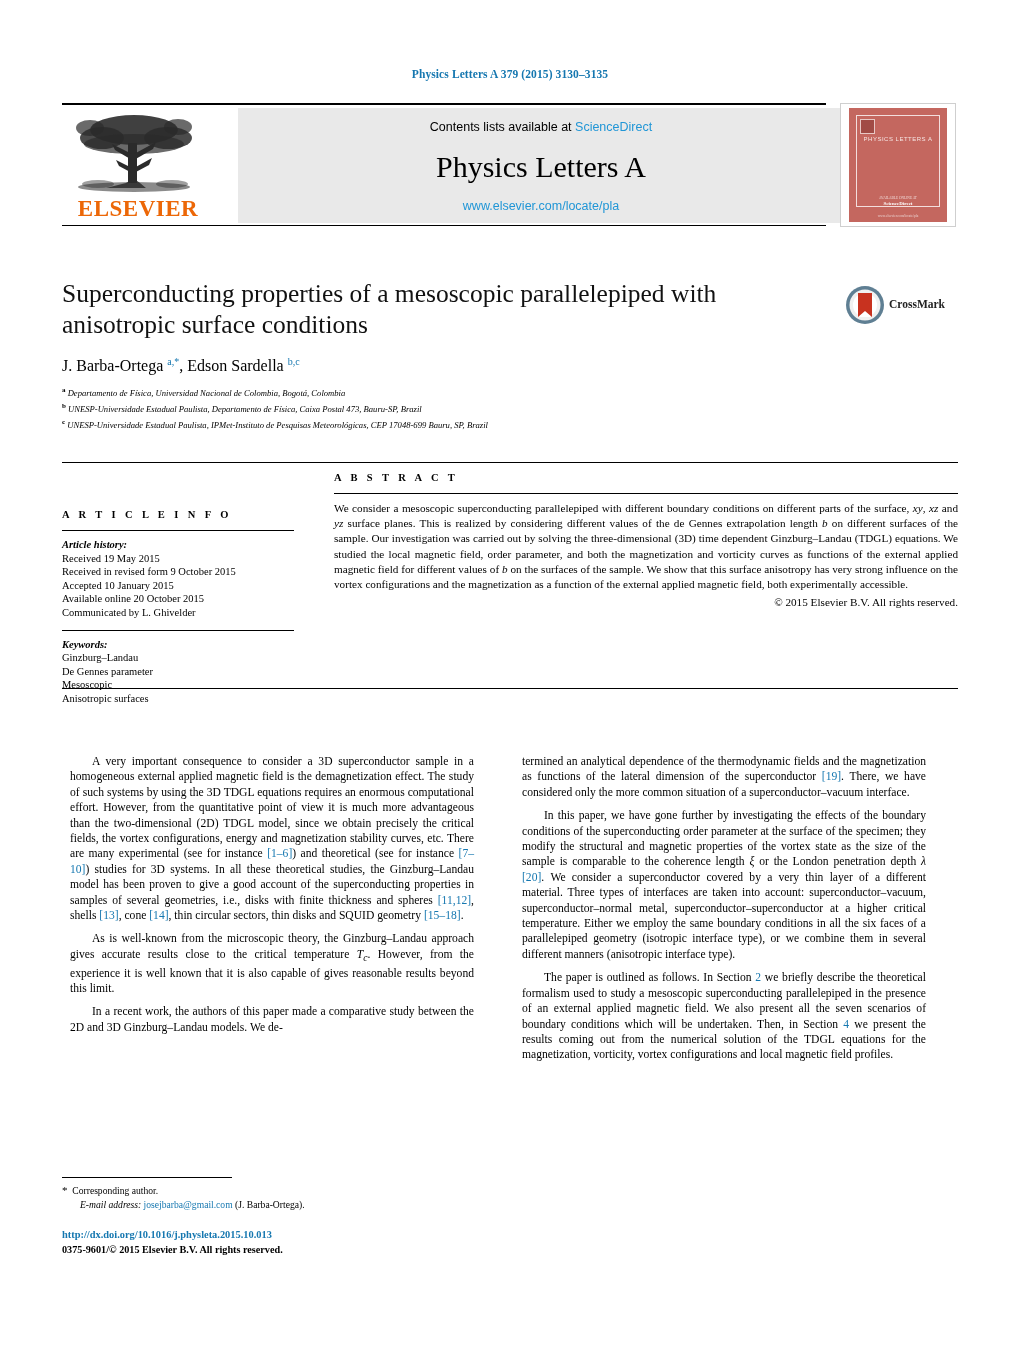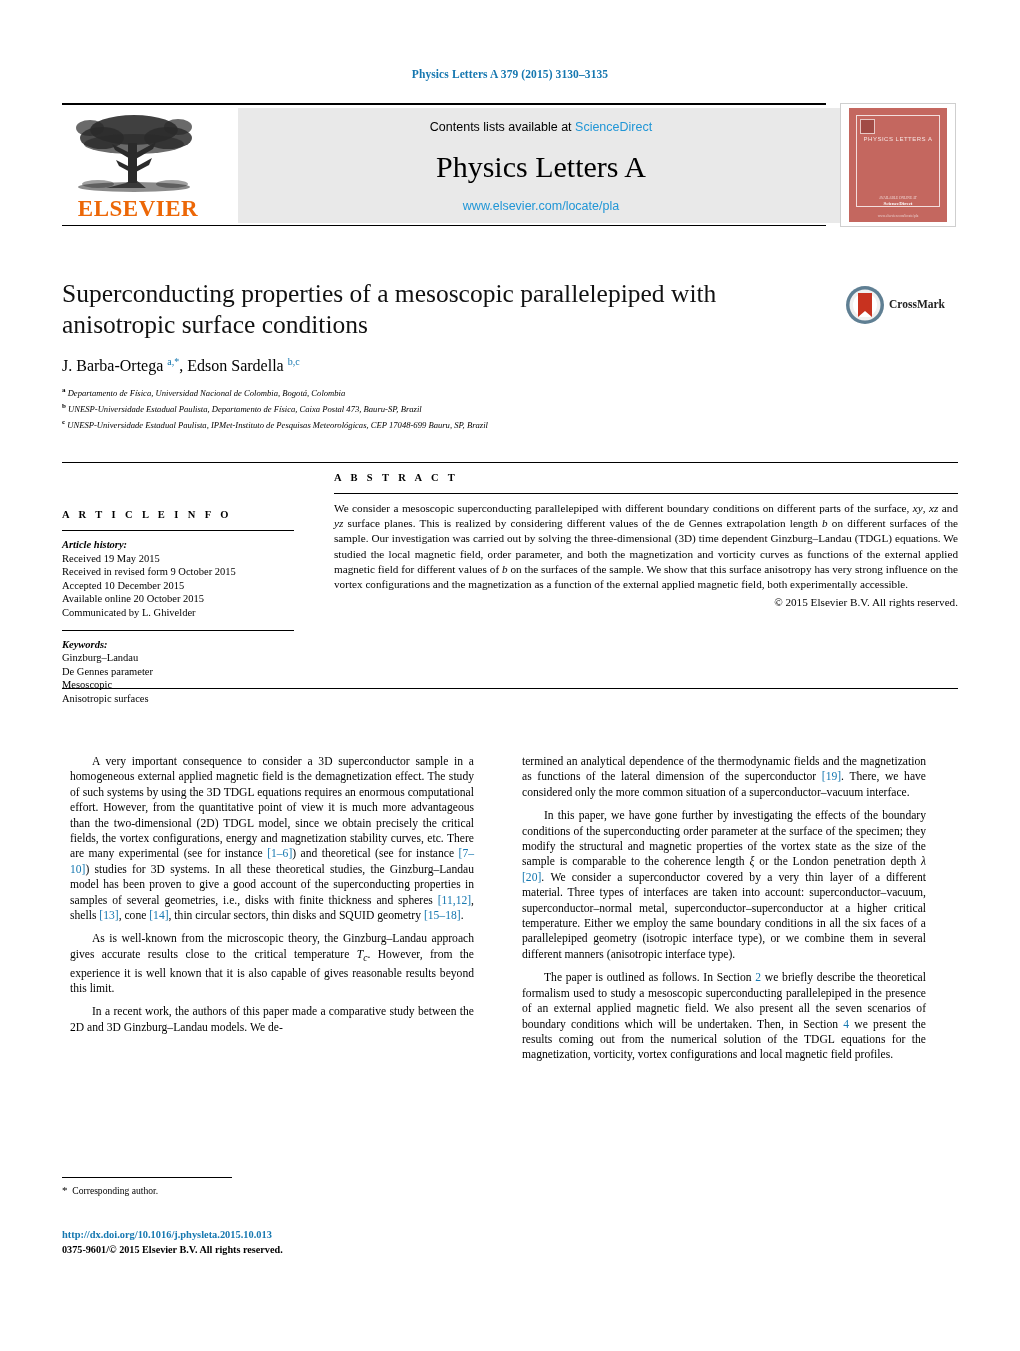--- a/index.html
+++ b/index.html
@@ -407,21 +407,21 @@
   <div class="band-rule-top"></div>
   <div class="band-rule-bottom"></div>
 
   <div class="info-col">
     <div class="sec-head">A R T I C L E   I N F O</div>
     <div class="hr-thin"></div>
     <div class="info-text">
       <div class="it">Article history:</div>
       <div>Received 19 May 2015</div>
       <div>Received in revised form 9 October 2015</div>
-      <div>Accepted 10 December 2015</div>
+      <div>Accepted 10 January 2015</div>
       <div>Available online 20 October 2015</div>
       <div>Communicated by L. Ghivelder</div>
     </div>
     <div class="hr-thin"></div>
     <div class="info-text">
       <div class="it">Keywords:</div>
       <div>Ginzburg–Landau</div>
       <div>De Gennes parameter</div>
       <div>Mesoscopic</div>
       <div>Anisotropic surfaces</div>
@@ -443,19 +443,20 @@
 
   <div class="body-col right">
     <p class="noindent">termined an analytical dependence of the thermodynamic fields and the magnetization as functions of the lateral dimension of the superconductor <span class="ref">[19]</span>. There, we have considered only the more common situation of a superconductor–vacuum interface.</p>
     <p>In this paper, we have gone further by investigating the effects of the boundary conditions of the superconducting order parameter at the surface of the specimen; they modify the structural and magnetic properties of the vortex state as the size of the sample is comparable to the coherence length <i>ξ</i> or the London penetration depth <i>λ</i> <span class="ref">[20]</span>. We consider a superconductor covered by a very thin layer of a different material. Three types of interfaces are taken into account: superconductor–vacuum, superconductor–normal metal, superconductor–superconductor at a higher critical temperature. Either we employ the same boundary conditions in all the six faces of a parallelepiped geometry (isotropic interface type), or we combine them in several different manners (anisotropic interface type).</p>
     <p>The paper is outlined as follows. In Section <span class="ref">2</span> we briefly describe the theoretical formalism used to study a mesoscopic superconducting parallelepiped in the presence of an external applied magnetic field. We also present all the seven scenarios of boundary conditions which will be undertaken. Then, in Section <span class="ref">4</span> we present the results coming out from the numerical solution of the TDGL equations for the magnetization, vorticity, vortex configurations and local magnetic field profiles.</p>
   </div>
 
   <div class="footnote-rule"></div>
   <div class="footnote">
     <div><span class="star">*</span>&nbsp;&nbsp;<span>Corresponding author.</span></div>
+    <div style="padding-left:18px"><span class="lbl">E-mail address:</span> <span class="link-blue">josejbarba@gmail.com</span> <span>(J. Barba-Ortega).</span></div>
   </div>
   <div class="doi-block">
     <div class="doi">http://dx.doi.org/10.1016/j.physleta.2015.10.013</div>
     <div class="issn">0375-9601/© 2015 Elsevier B.V. All rights reserved.</div>
   </div>
 
 </div>
 
 </body></html>

